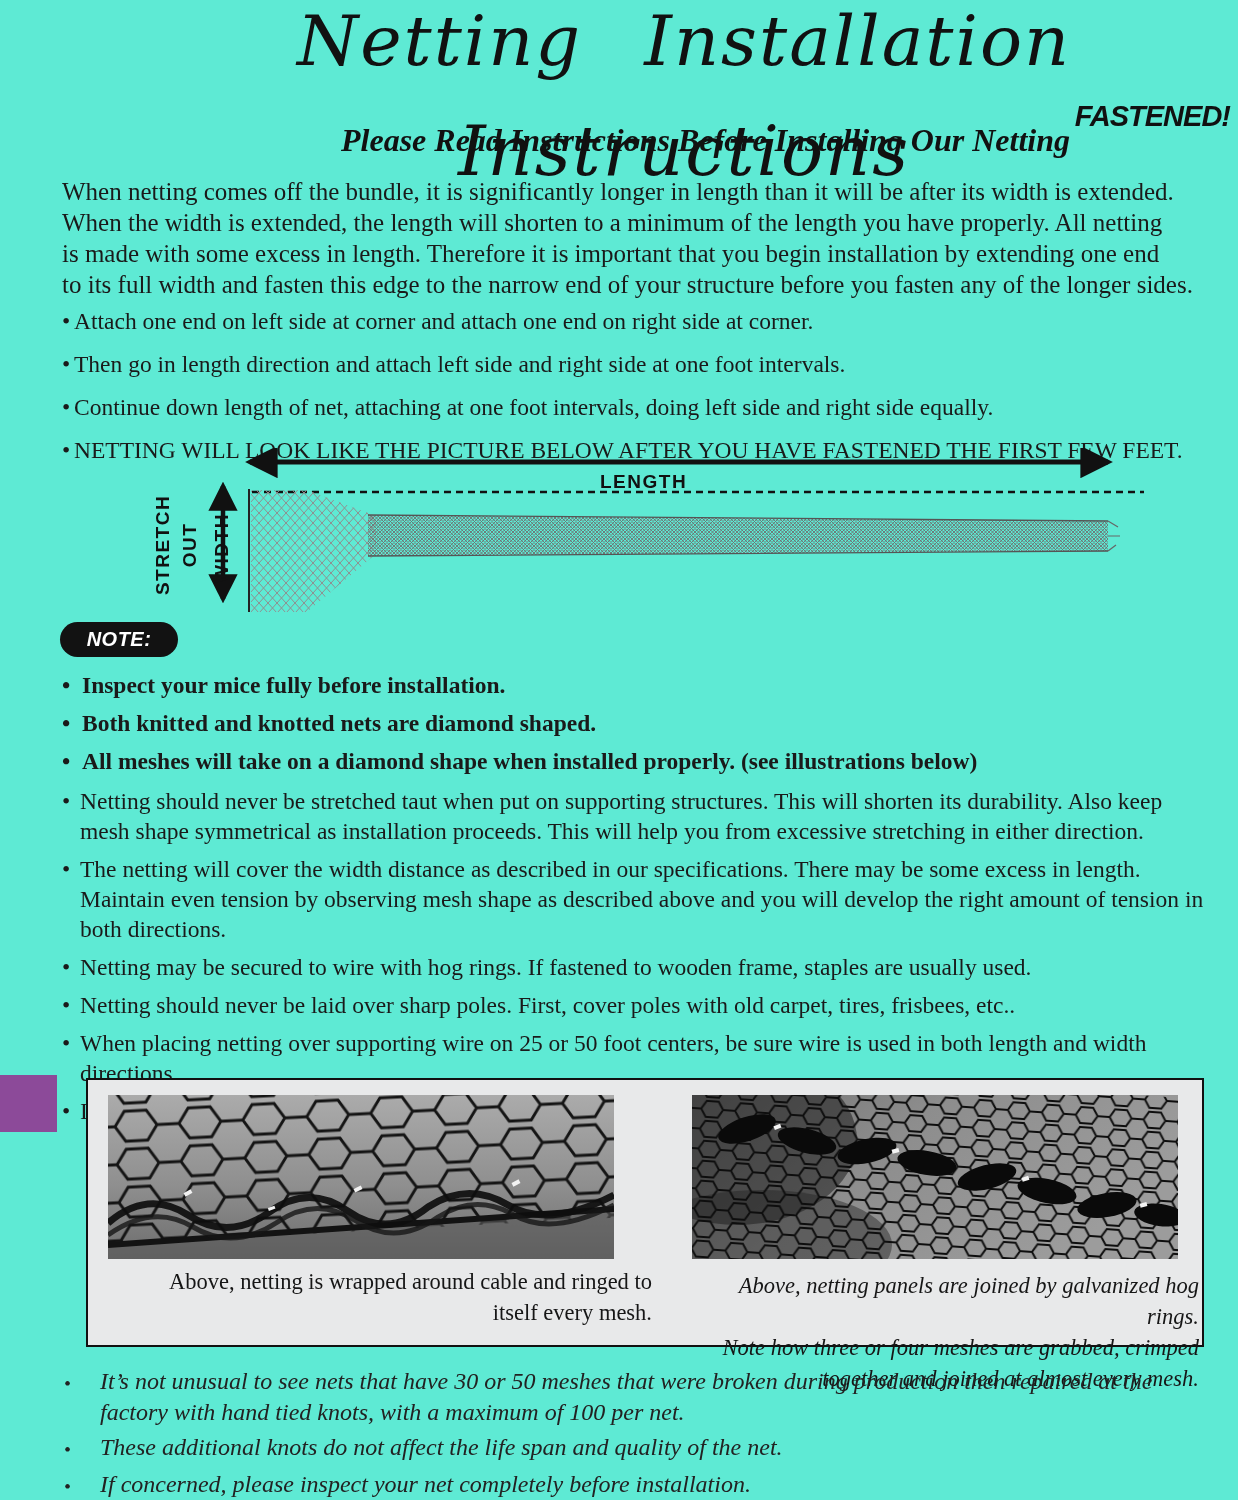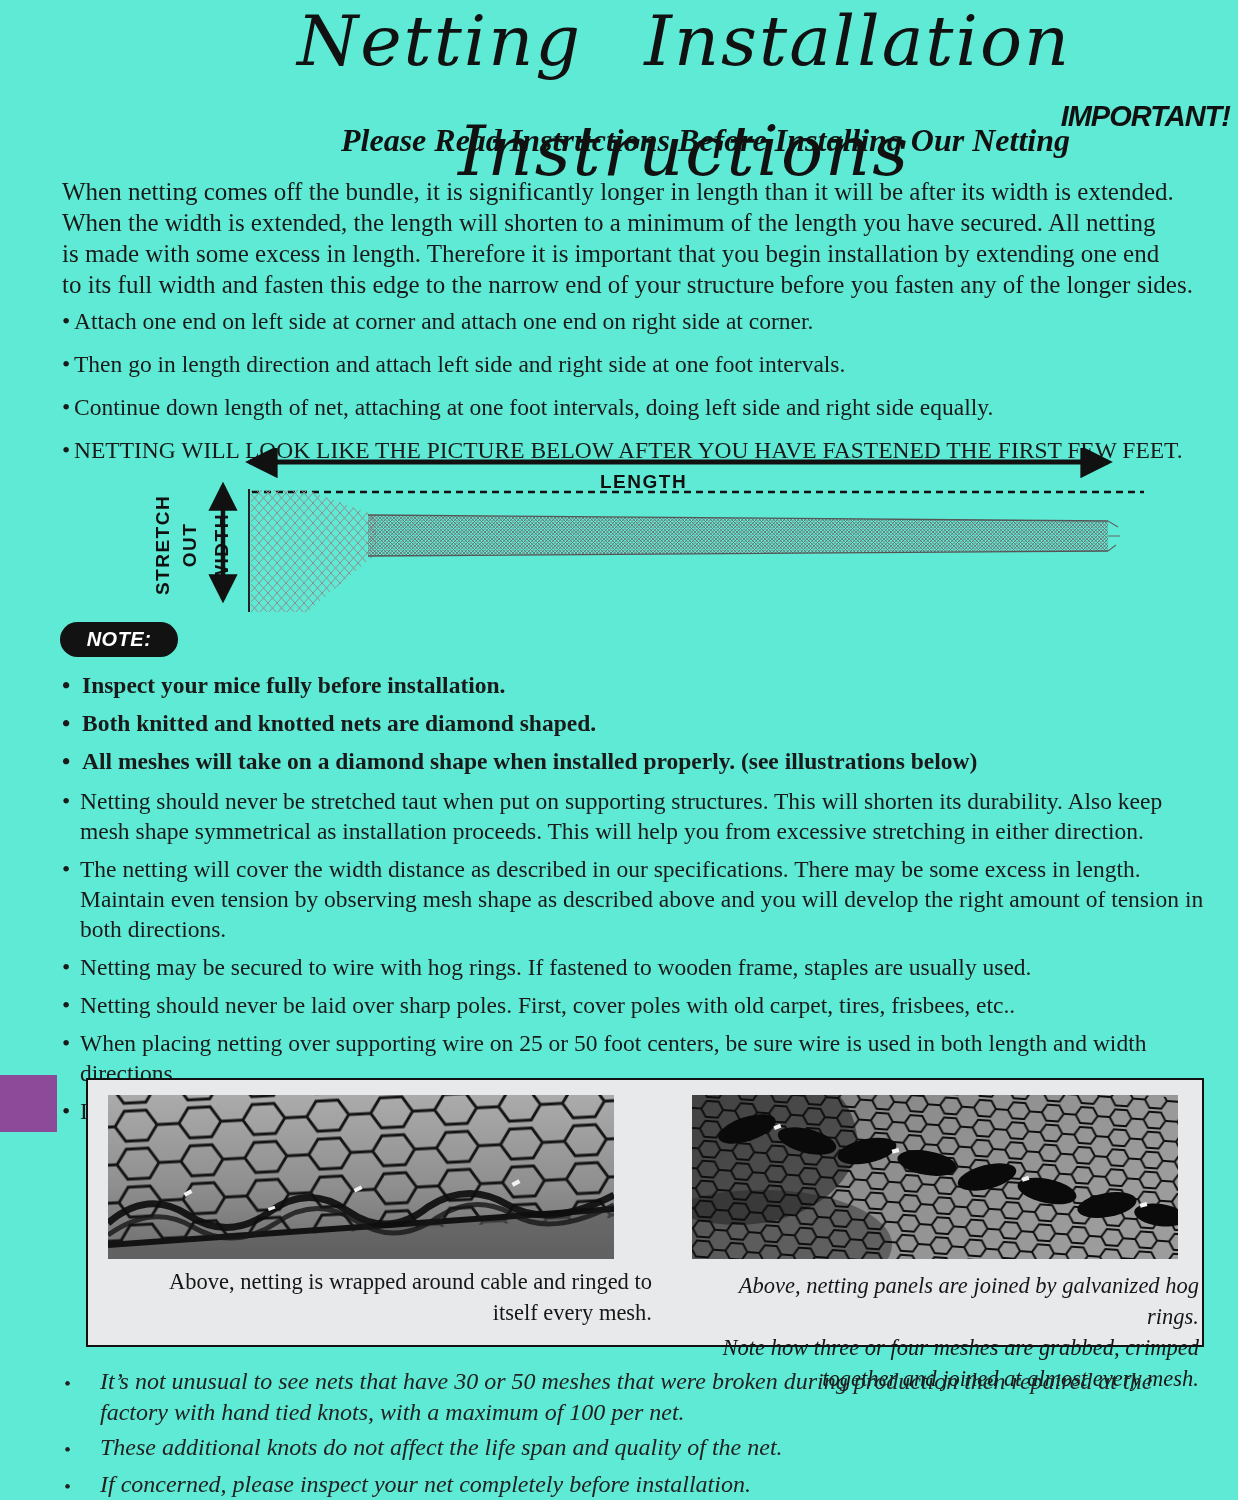--- a/index.html
+++ b/index.html
@@ -63,26 +63,26 @@
   .cap{position:absolute;font-size:22.5px;line-height:31px;color:#161616;text-align:right;}
   .capL{left:24px;top:186px;width:540px;}
   .capR{left:606px;top:190px;width:505px;font-style:italic;}
 </style>
 </head>
 <body>
 
 <div class="page">
 
   <div class="abs title">Netting Installation Instructions</div>
-  <div class="abs important">IMPORTANT!</div>
+  <div class="abs important">FASTENED!</div>
   <div class="abs subtitle">Please Read Instructions Before Installing Our Netting</div>
 
   <div class="abs intro">
     <div>When netting comes off the bundle, it is significantly longer in length than it will be after its width is extended.</div>
-    <div>When the width is extended, the length will shorten to a minimum of the length you have secured. All netting</div>
+    <div>When the width is extended, the length will shorten to a minimum of the length you have properly. All netting</div>
     <div>is made with some excess in length. Therefore it is important that you begin installation by extending one end</div>
     <div>to its full width and fasten this edge to the narrow end of your structure before you fasten any of the longer sides.</div>
   </div>
 
   <div class="abs steps">
     <div class="li">
         <span class="b">•</span>
         <span>Attach one end on left side at corner and attach one end on right side at corner.</span>
       </div>
     <div class="li">

